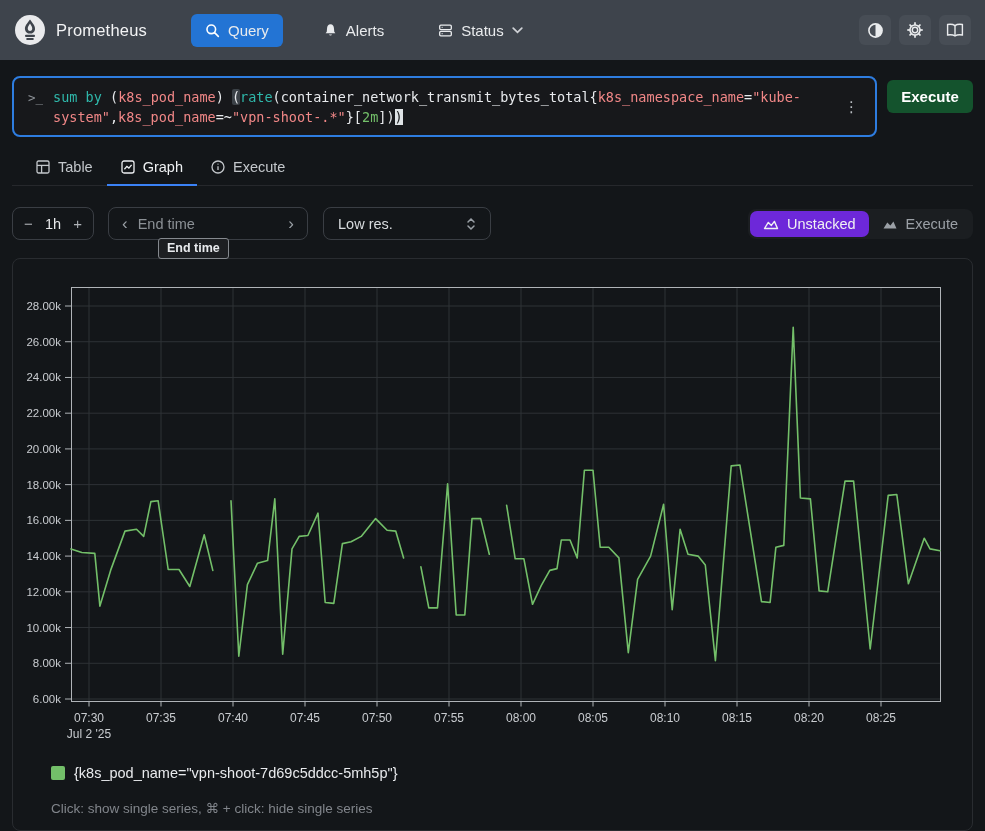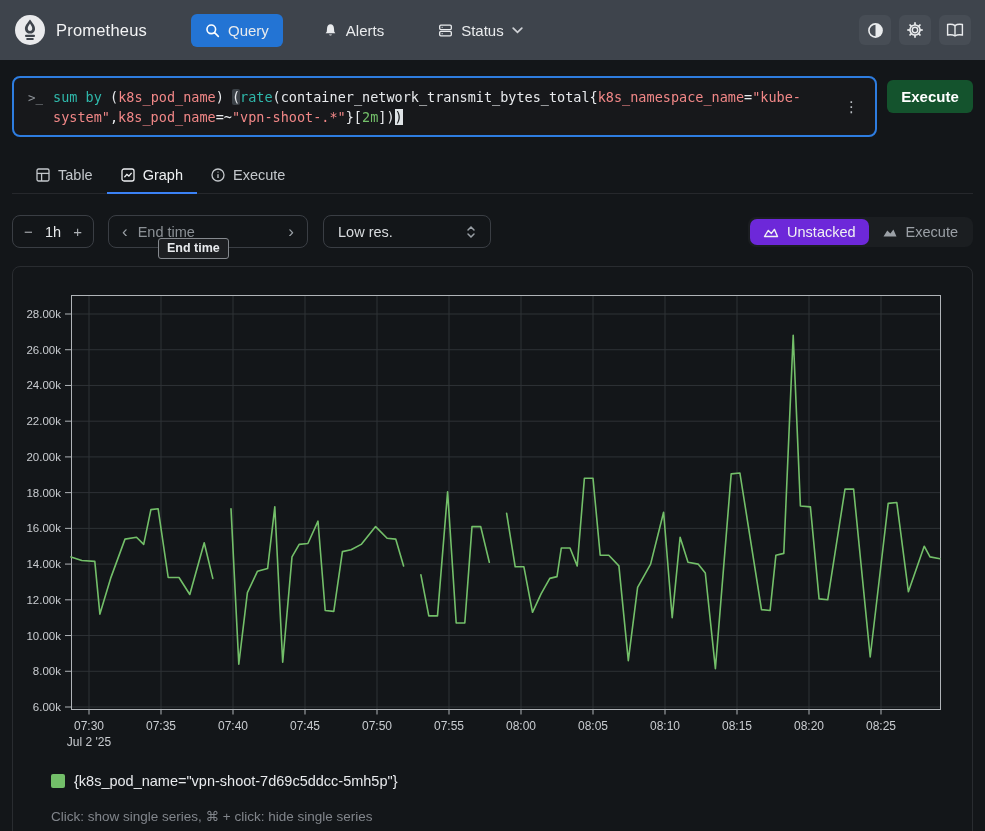--- a/index.html
+++ b/index.html
@@ -53,21 +53,21 @@
   .tk-hl  { color: #e8eaed; background: #3b4147; border-radius: 2px; }
   .tk-cur { color: #17181b; background: #dfe3e6; }
   .kebab { align-self: center; color: #b9bdc2; font-size: 15px; padding: 0 8px; cursor: pointer; font-family: "DejaVu Sans", sans-serif; }
   .execute-btn {
     width: 86px; height: 33px; margin-top: 4px; border: none; border-radius: 6px;
     background: #14532d; color: #fff; font-size: 15px; font-weight: 700;
     font-family: inherit; cursor: pointer;
   }
 
   
-  .tabs { margin: 23px 12px 0; display: flex; border-bottom: 1px solid #26282c; padding-left: 10px; }
+  .tabs { margin: 15px 12px 0; display: flex; border-bottom: 1px solid #26282c; padding-left: 10px; }
   .tab {
     display: flex; align-items: center; gap: 8px; padding: 7px 14px 9px;
     font-size: 14.5px; color: #c3c7cb; border-bottom: 2px solid transparent;
     margin-bottom: -1px; cursor: pointer;
   }
   .tab.active { color: #eef0f2; border-bottom-color: #3b82f6; }
 
   
   .toolbar { margin: 21px 12px 0; display: flex; align-items: center; height: 33px; }
   .ctl {

